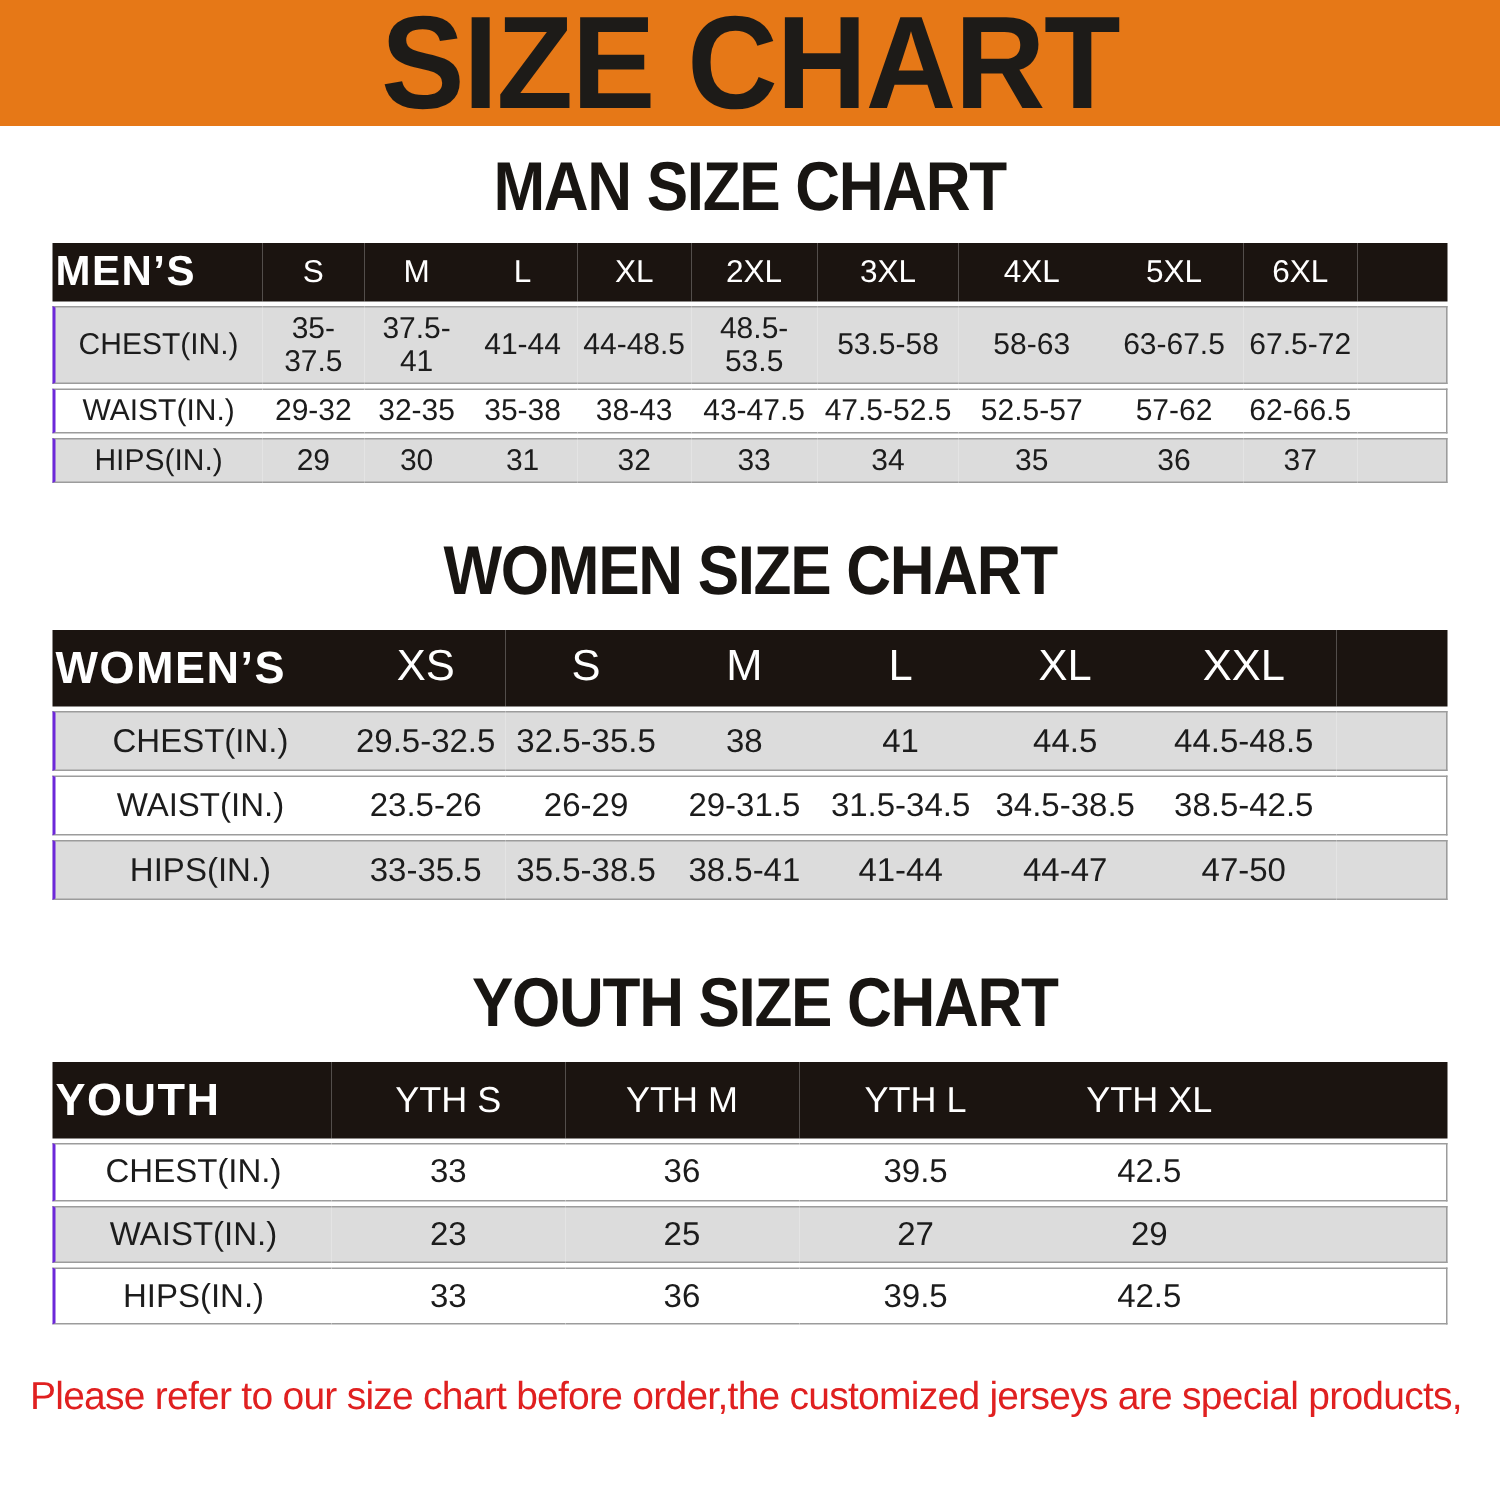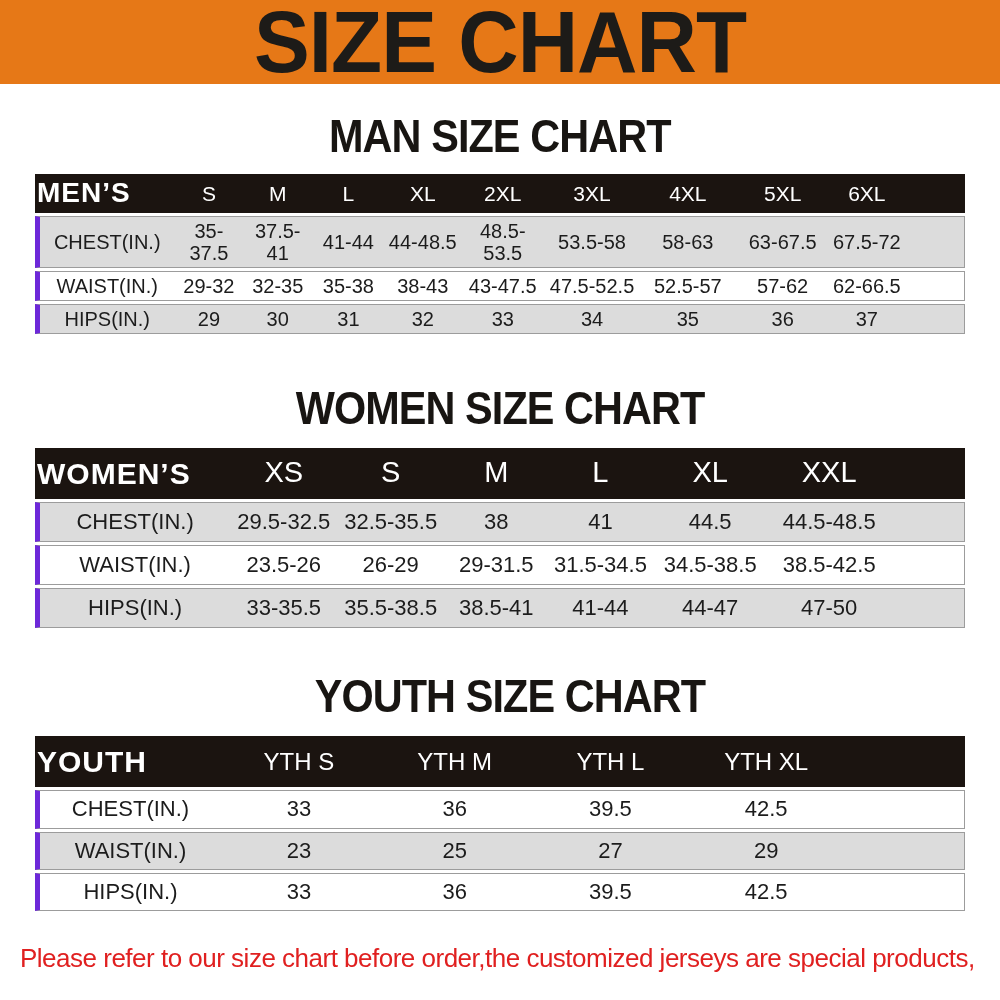--- a/index.html
+++ b/index.html
@@ -17,38 +17,38 @@
     display:inline-block; font-size:88px; font-weight:bold; color:#1d1b18;
     letter-spacing:-1px; line-height:1; transform:scaleX(0.95);
     white-space:nowrap;
   }
   
   .section-heading { text-align:center; line-height:1; }
   .section-heading span {
     display:inline-block; font-size:46px; font-weight:bold; color:#181512;
     letter-spacing:-1px; transform:scaleX(0.9); white-space:nowrap;
   }
-  .heading-man   { margin:29px 0 12px 0; }
-  .heading-women { margin:48px 0 14px 0; }
+  .heading-man   { margin:17px 0 12px 0; }
+  .heading-women { margin:32px 0 14px 0; }
   .heading-youth { margin:42px 0 14px 0;padding-left:20px; }
   
   table.size-table {
     width:930px; margin:0 auto; table-layout:fixed;
     border-collapse:separate; border-spacing:0 3px;
   }
   thead th {
     background:#1b1410; color:#ffffff; font-weight:normal;
     text-align:center; line-height:1.1; border:none;
   }
   th.row-head { text-align:left; font-weight:bold; padding-left:16px; letter-spacing:1px; }
   td { text-align:center; line-height:1.1; }
   tr.gray td  { background:#dcdcdc; }
   tr.white td { background:#ffffff; }
   tbody td { border-top:1px solid #9c9c9c; border-bottom:1px solid #9c9c9c; }
-  tbody td:first-child { border-left:5px solid #6d28d9;margin-left:14px; }
+  tbody td:first-child { border-left:2px solid #6d28d9;margin-left:14px; }
   tbody td:last-child  { border-right:1px solid #9c9c9c; }
   
   .tbl-0 td { font-size:20px; padding:3px 2px; }
   .tbl-0 thead th { padding:4px 2px; font-size:21px; }
   .tbl-0 th.row-head { font-size:28px;margin-top:24px; }
   
   .tbl-1 td { font-size:22px; padding:7px 2px; }
   .tbl-1 thead th { padding:9px 2px; font-size:29px; }
   .tbl-1 th.row-head { font-size:30px; }
   

